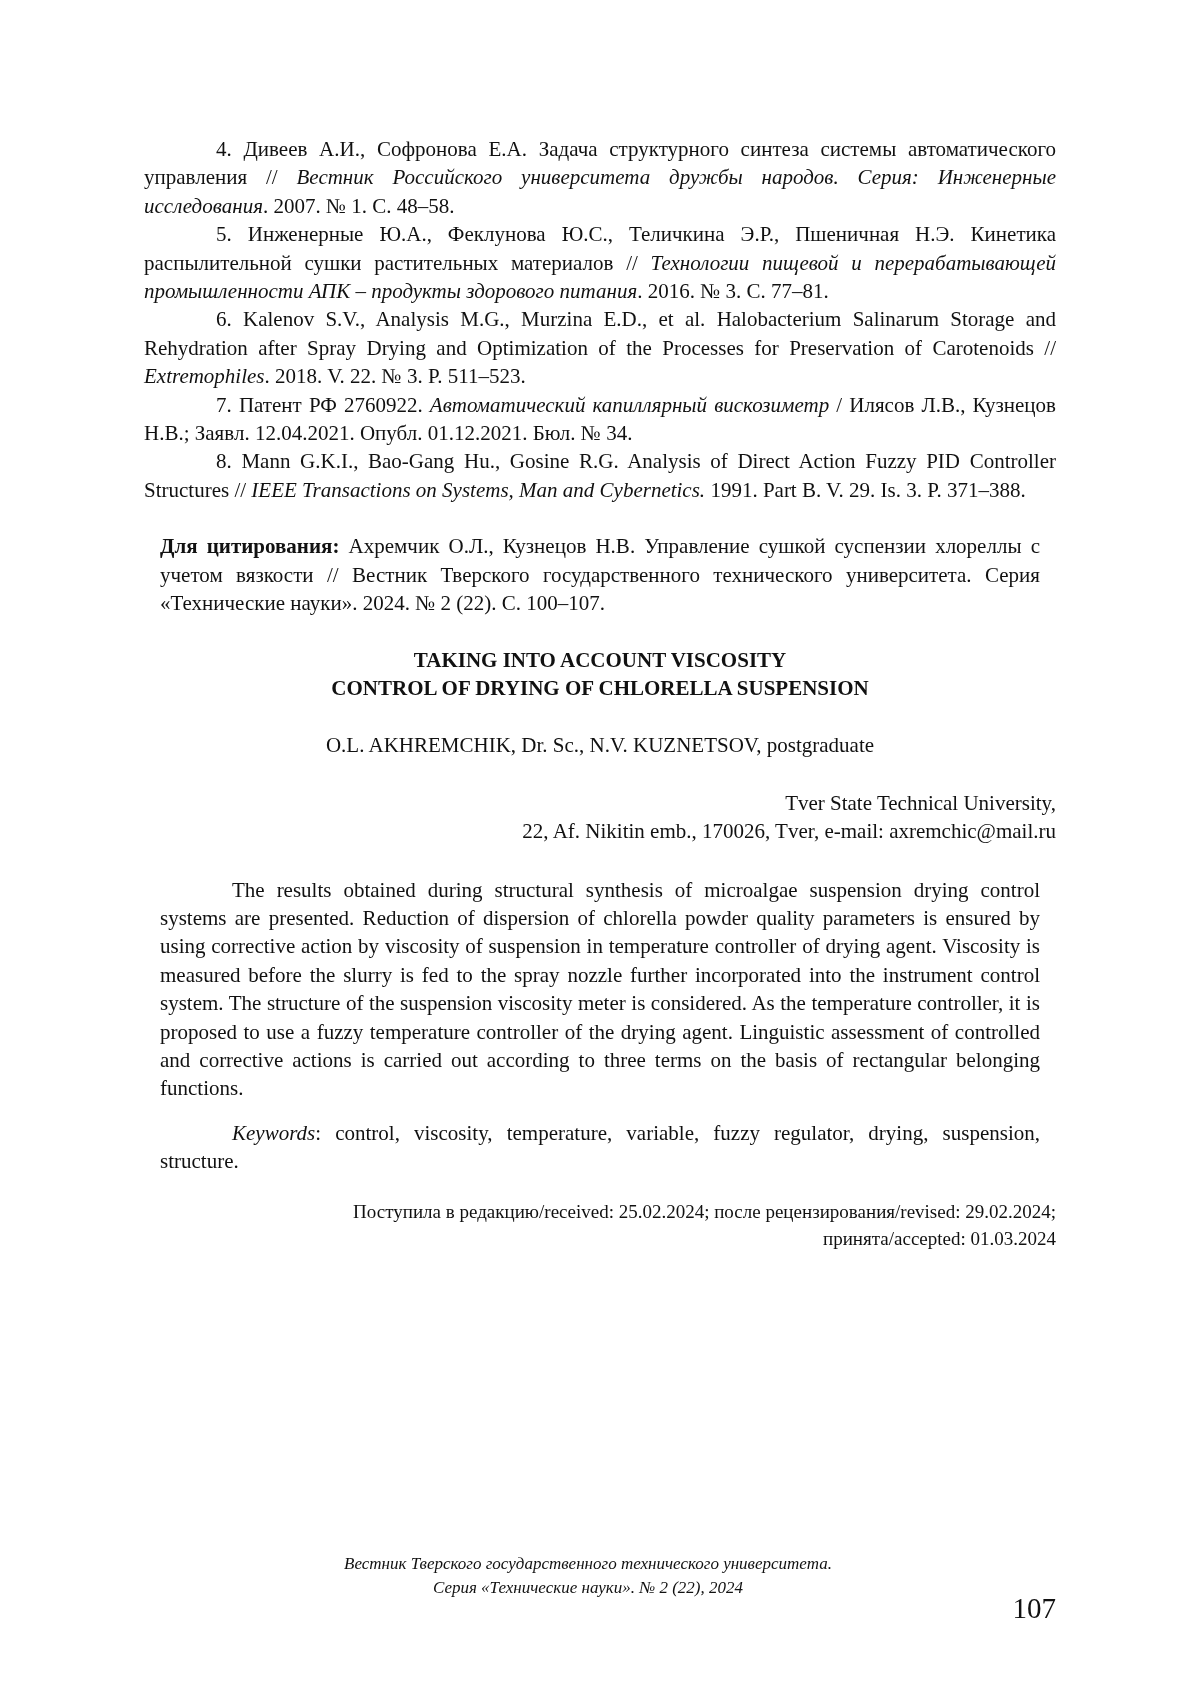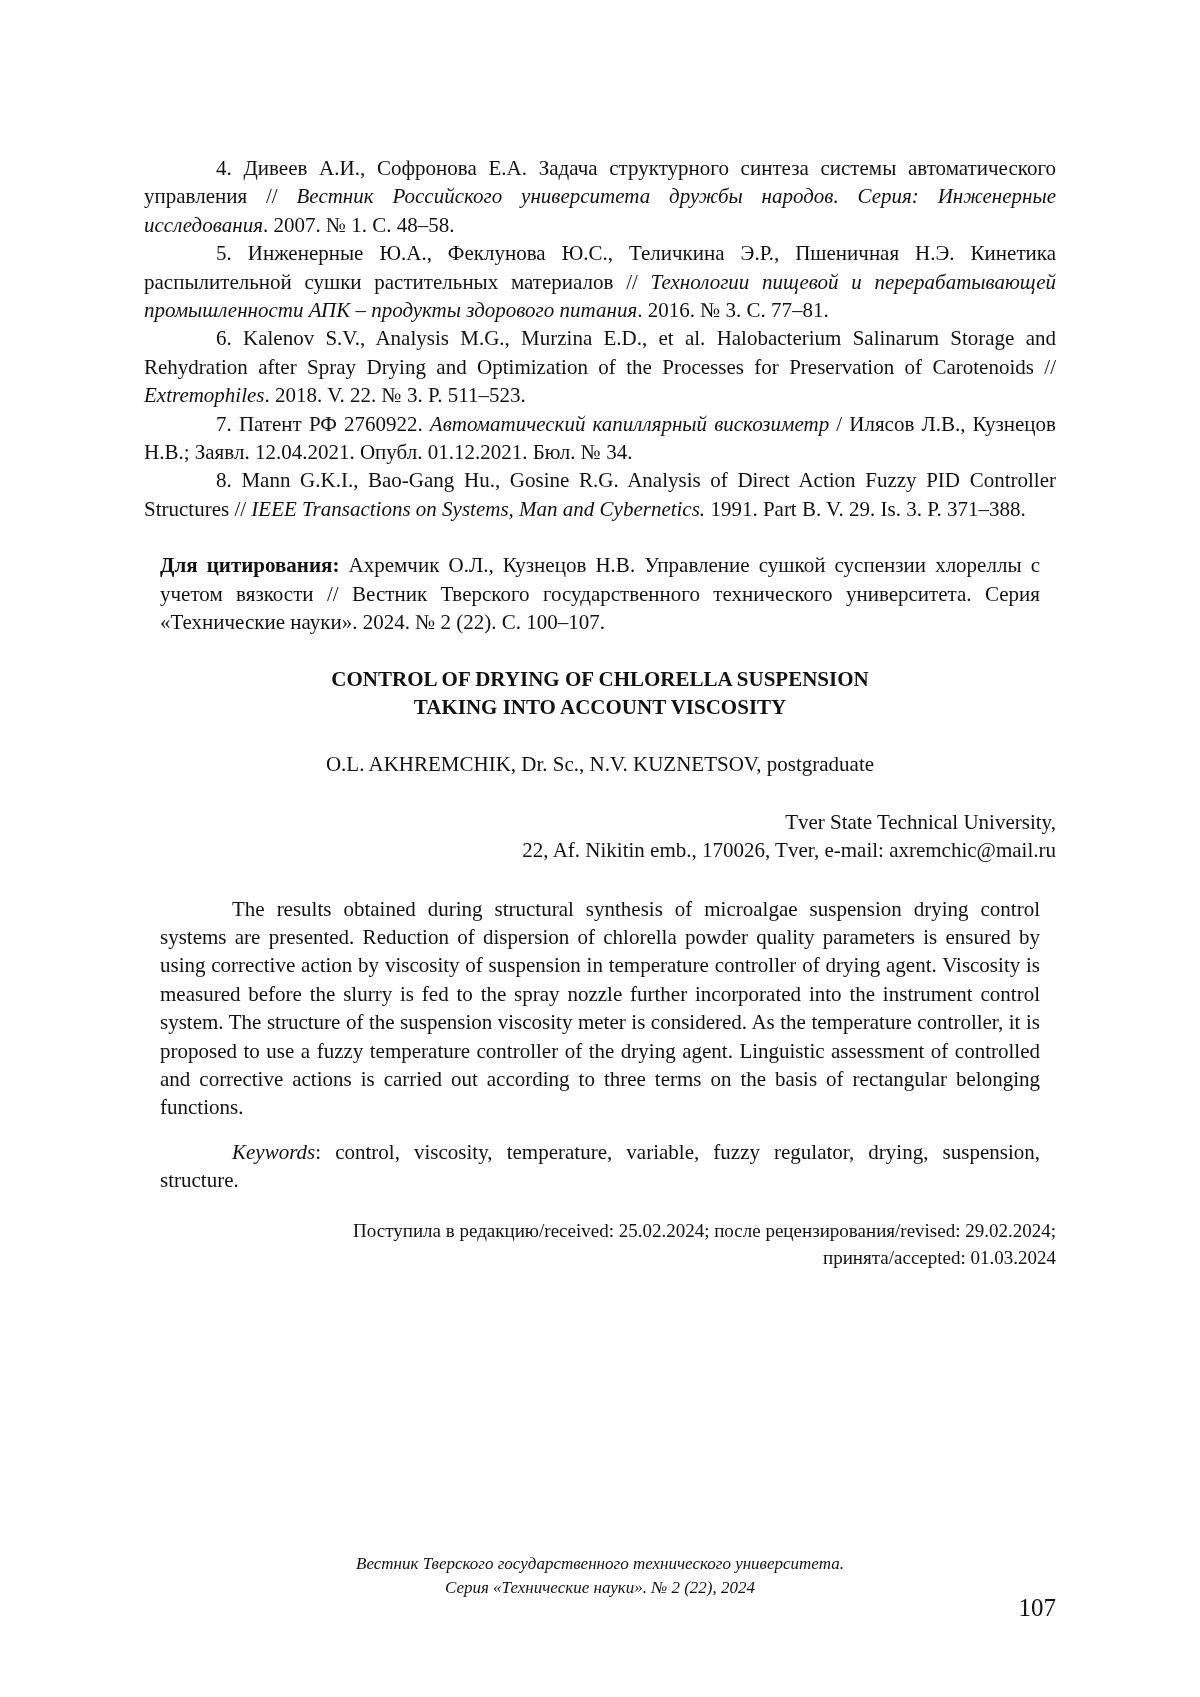--- a/index.html
+++ b/index.html
@@ -2,44 +2,44 @@
 <html><head>
   <meta charset="utf-8">
   <style>
     html, body { margin: 0; padding: 0; background: #ffffff; }
     body {
       width: 1200px; height: 1697px; position: relative; overflow: hidden;
       font-family: "Liberation Serif", "DejaVu Serif", serif;
       color: #111111;
     }
     .page {
-      position: absolute; left: 144px; top: 154px; width: 912px;
+      position: absolute; left: 144px; top: 135px; width: 912px;
       font-size: 21px; line-height: 28.4px;
     }
     .p { margin: 16px; text-align: justify; }
     .indent { text-indent: 72px; }
     .ref { margin: 0; text-align: justify; text-indent: 72px; }
     .i { font-style: italic; }
     .b { font-weight: bold; }
     .cite { margin-top: 28px; }
     .title {
       margin: 28px 0 0 0; text-align: center; font-weight: bold;
       font-size: 21px; line-height: 28.4px;
     }
     .authors { margin: 29px 0 0 0; text-align: center; }
     .affil { margin: 29px 0 0 0; text-align: right; }
     .abstract { margin-top: 30px; }
     .dates { margin-top: 22px; text-align: right; font-size: 19px; line-height: 27px; }
     .footer {
-      position: absolute; left: 144px; width: 912px; top: 1552px;
+      position: absolute; left: 132px; width: 912px; top: 1552px;
       text-align: center; font-style: italic; font-size: 17px; line-height: 24px;
     }
     .pagenum {
       position: absolute; right: 144px; top: 1593px;
-      font-size: 25px; line-height: 30px;
+      font-size: 29px; line-height: 30px;
     }
   </style>
 </head>
 <body>
 
 <div class="page">
 
   <div>
     <p class="ref"><span>4.</span> <span>Дивеев А.И., Софронова Е.А.</span> <span>Задача структурного синтеза системы автоматического управления</span><span> // </span><span class="i">Вестник Российского университета дружбы народов. Серия: Инженерные исследования</span><span>. 2007. № 1. С. 48–58.</span></p>
 
@@ -48,22 +48,22 @@
     <p class="ref"><span>6.</span> <span>Kalenov S.V., Analysis M.G., Murzina E.D., et al.</span> <span>Halobacterium Salinarum Storage and Rehydration after Spray Drying and Optimization of the Processes for Preservation of Carotenoids</span><span> // </span><span class="i">Extremophiles</span><span>. 2018. V. 22. № 3. P. 511–523.</span></p>
 
     <p class="ref"><span>7.</span> <span>Патент РФ 2760922.</span> <span class="i">Автоматический капиллярный вискозиметр</span><span> / Илясов Л.В., Кузнецов Н.В.; Заявл. 12.04.2021. Опубл. 01.12.2021. Бюл. № 34.</span></p>
 
     <p class="ref"><span>8.</span> <span>Mann G.K.I., Bao-Gang Hu., Gosine R.G.</span> <span>Analysis of Direct Action Fuzzy PID Controller Structures</span><span> // </span><span class="i">IEEE Transactions on Systems, Man and Cybernetics.</span><span> 1991. Part B. V. 29. Is. 3. P. 371–388.</span></p>
   </div>
 
   <p class="p cite"><span class="b">Для цитирования:</span><span> Ахремчик О.Л., Кузнецов Н.В. Управление сушкой суспензии хлореллы с учетом вязкости // Вестник Тверского государственного технического университета. Серия «Технические науки». 2024. № 2 (22). С. 100–107.</span></p>
 
   <div class="title">
+    <div>TAKING INTO ACCOUNT VISCOSITY</div>
     <div>CONTROL OF DRYING OF CHLORELLA SUSPENSION</div>
-    <div>TAKING INTO ACCOUNT VISCOSITY</div>
   </div>
 
   <div class="authors">O.L. AKHREMCHIK, Dr. Sc., N.V. KUZNETSOV, postgraduate</div>
 
   <div class="affil">
     <div>Tver State Technical University,</div>
     <div>22, Af. Nikitin emb., 170026, Tver, e-mail: axremchic@mail.ru</div>
   </div>
 
   <p class="p indent abstract">The results obtained during structural synthesis of microalgae suspension drying control systems are presented. Reduction of dispersion of chlorella powder quality parameters is ensured by using corrective action by viscosity of suspension in temperature controller of drying agent. Viscosity is measured before the slurry is fed to the spray nozzle further incorporated into the instrument control system. The structure of the suspension viscosity meter is considered. As the temperature controller, it is proposed to use a fuzzy temperature controller of the drying agent. Linguistic assessment of controlled and corrective actions is carried out according to three terms on the basis of rectangular belonging functions.</p>

